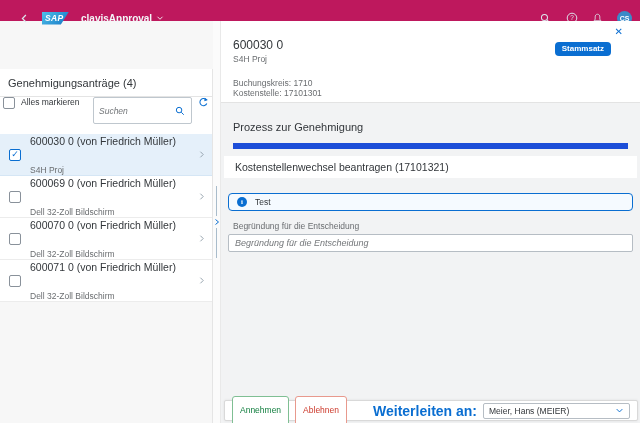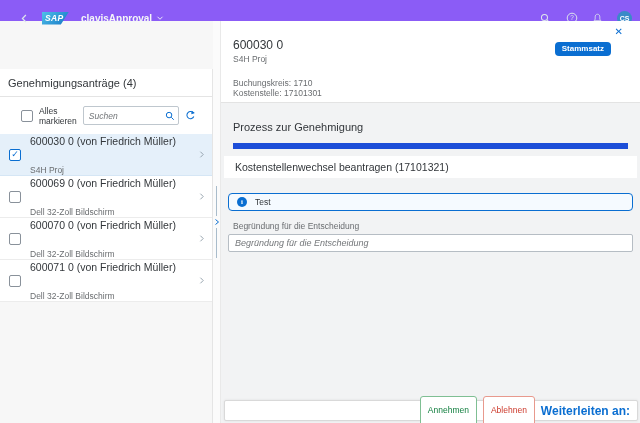--- a/index.html
+++ b/index.html
@@ -5,21 +5,21 @@
   * { margin:0; padding:0; box-sizing:border-box; }
   html,body { width:640px; height:423px; overflow:hidden; }
   body {
     font-family:"Liberation Sans","DejaVu Sans",sans-serif;
     background:#f7f7f7; color:#32363a; font-size:10px;
     position:relative;
   }
 
   
   .shell {
-    height:21px; background:#8b5cf6; display:flex; align-items:center;
+    height:21px; background:#be185d; display:flex; align-items:center;
     padding:15px 8px 0 16px; color:#dde5ec;
   }
   .shell-back { width:16px; height:16px; display:flex; align-items:center; justify-content:center; cursor:pointer; color:#dde5ec; }
   .sap-logo {
     margin-left:10px; width:27px; height:13px;
     background:linear-gradient(135deg,#4fc1e9 0%,#1474c4 100%);
     clip-path:polygon(0 0,100% 0,70% 100%,0 100%);
     display:flex; align-items:center;
   }
   .sap-logo span { color:#fff; font-style:italic; font-weight:bold; font-size:8.5px; padding-left:3px; letter-spacing:.3px; }
@@ -30,30 +30,30 @@
     width:15px; height:15px; border-radius:50%; background:#3a8ac8; color:#fff;
     font-size:7px; font-weight:bold; display:flex; align-items:center; justify-content:center; cursor:pointer;
   }
 
   
   .app-body { display:flex; height:402px; }
 
   
   .master { width:213px; background:#fff; display:flex; flex-direction:column; border-right:1px solid #e5e5e5;margin-top:48px; }
   .master-title { height:28px; display:flex; align-items:center; padding:0 8px; font-size:11px; color:#32363a; border-bottom:1px solid #e4e4e4; }
-  .master-toolbar { height:37px; display:flex; align-items:center; padding:0 21px; gap:6px; }
+  .master-toolbar { height:37px; display:flex; align-items:flex-start; padding:0 3px; gap:6px; }
   .cbx {
     width:12px; height:12px; border:1px solid #89919a; border-radius:2px; background:#fff;
     display:flex; align-items:center; justify-content:center; flex:none; cursor:pointer;
     font-size:9px; color:#0a6ed1; line-height:1;
   }
   .cbx.checked { border-color:#0a6ed1; }
   .toolbar-label { font-size:8.5px; color:#32363a; }
   .search-box {
-    margin-left:auto; width:99px; height:19px; border:1px solid #bfc7ce; border-radius:2px;
+    margin-left:auto; width:99px; height:27px; border:1px solid #bfc7ce; border-radius:2px;
     display:flex; align-items:center; background:#fff; padding:0 3px 0 5px;
   }
   .search-box input { border:none; outline:none; width:76px; font-size:8.5px; font-family:inherit; color:#32363a; background:transparent; }
   .search-box input::placeholder { font-style:italic; color:#74777a; }
   .icon-btn { color:#0a6ed1; display:flex; align-items:center; justify-content:center; cursor:pointer; flex:none; }
 
   .master-list { display:flex; flex-direction:column; }
   .m-item {
     height:42px; display:flex; align-items:center; padding:0 6px 0 9px;
     border-bottom:1px solid #ececec; background:#fff; cursor:pointer;
@@ -112,21 +112,21 @@
 
   
   .footer {
     position:absolute; left:3px; right:2px; bottom:2px; height:21px; background:#fff;
     border:1px solid #d9d9d9; border-radius:2px; box-shadow:0 0 3px rgba(0,0,0,.08);
     display:flex; align-items:center; justify-content:flex-end; gap:6px; padding:0 7px;
   }
   .btn { height:30px; border-radius:3px; background:#fff; font-size:8.5px; font-family:inherit; padding:0 7px; cursor:pointer; line-height:13px; }
   .btn-accept { border:1px solid #7fbf93; color:#107e3e; }
   .btn-reject { border:1px solid #e8998d; color:#cc382a;text-align:center; }
-  .forward-label { font-size:12px; color:#0a6ed1; font-weight:bold; margin-left:0; }
+  .forward-label { font-size:14px; color:#0a6ed1; font-weight:bold; margin-left:20px; }
   .select {
     width:147px; height:16px; border:1px solid #b6bdc4; border-radius:2px; background:#fff;
     display:flex; align-items:center; padding:0 5px; cursor:pointer;
   }
   .select .sel-text { font-size:8.5px; color:#32363a; flex:1; white-space:nowrap; overflow:hidden; }
   .select .sel-chev { color:#0a6ed1; display:flex; }
 </style>
 </head>
 <body>
 
@@ -288,16 +288,24 @@
       </div>
 
       <div class="reason-label">Begründung für die Entscheidung</div>
       <input class="reason-input" type="text" placeholder="Begründung für die Entscheidung" style="">
     </div>
 
     <div class="footer">
       <button class="btn btn-accept">Annehmen</button>
       <button class="btn btn-reject">Ablehnen</button>
       <span class="forward-label">Weiterleiten an:</span>
+      <div class="select">
+        <span class="sel-text">Meier, Hans (MEIER)</span>
+        <span class="sel-chev">
+          <svg width="9" height="9" viewBox="0 0 16 16">
+              <polyline points="3,5.5 8,10.5 13,5.5" fill="none" stroke="currentColor" stroke-width="1.7"></polyline>
+            </svg>
+        </span>
+      </div>
     </div>
 
   </main>
 </div>
 
 </body></html>

